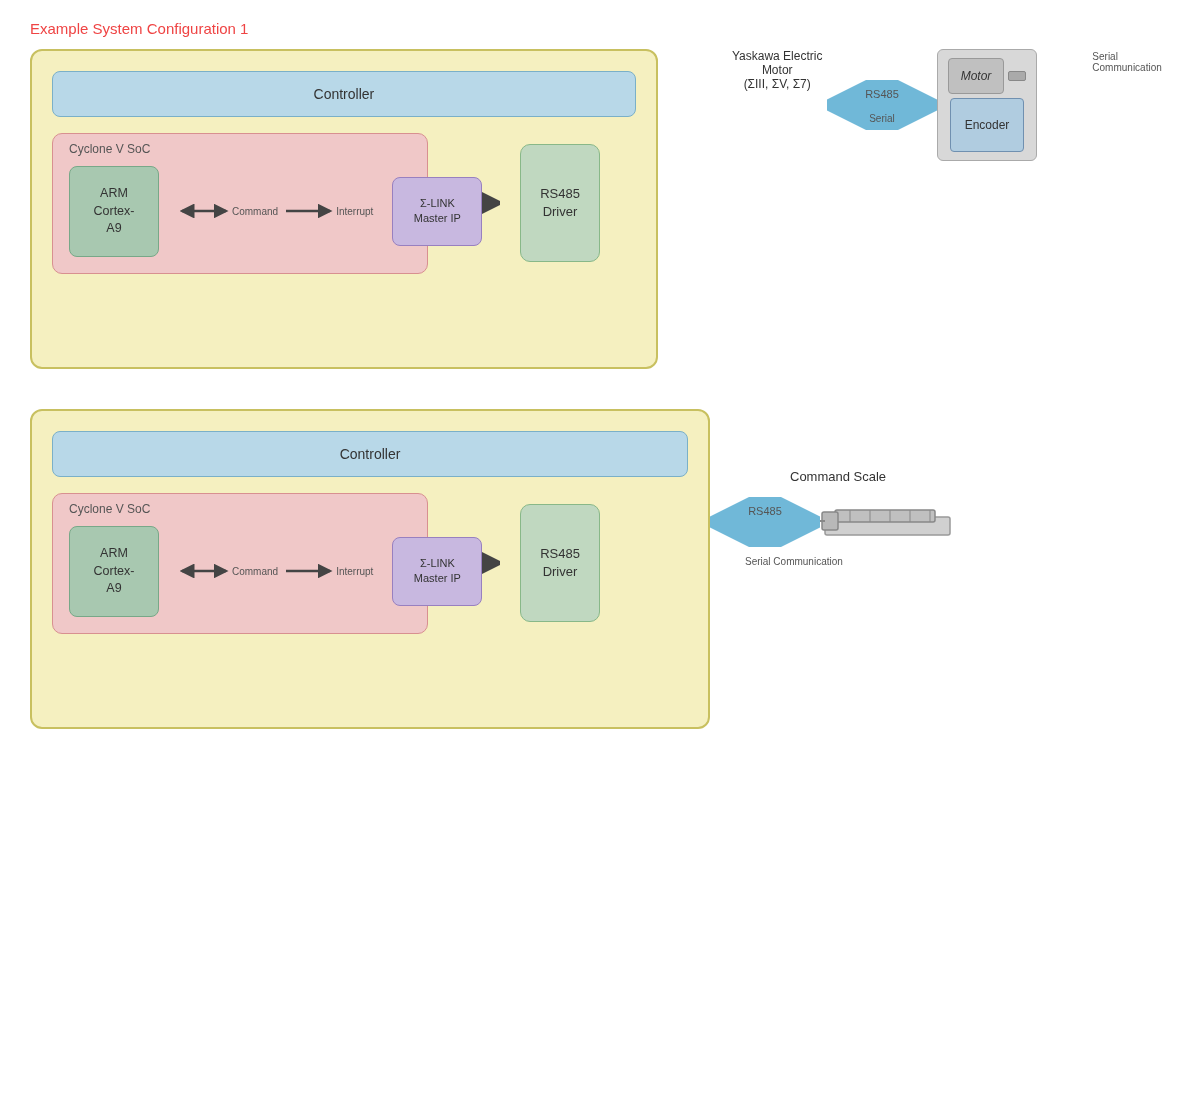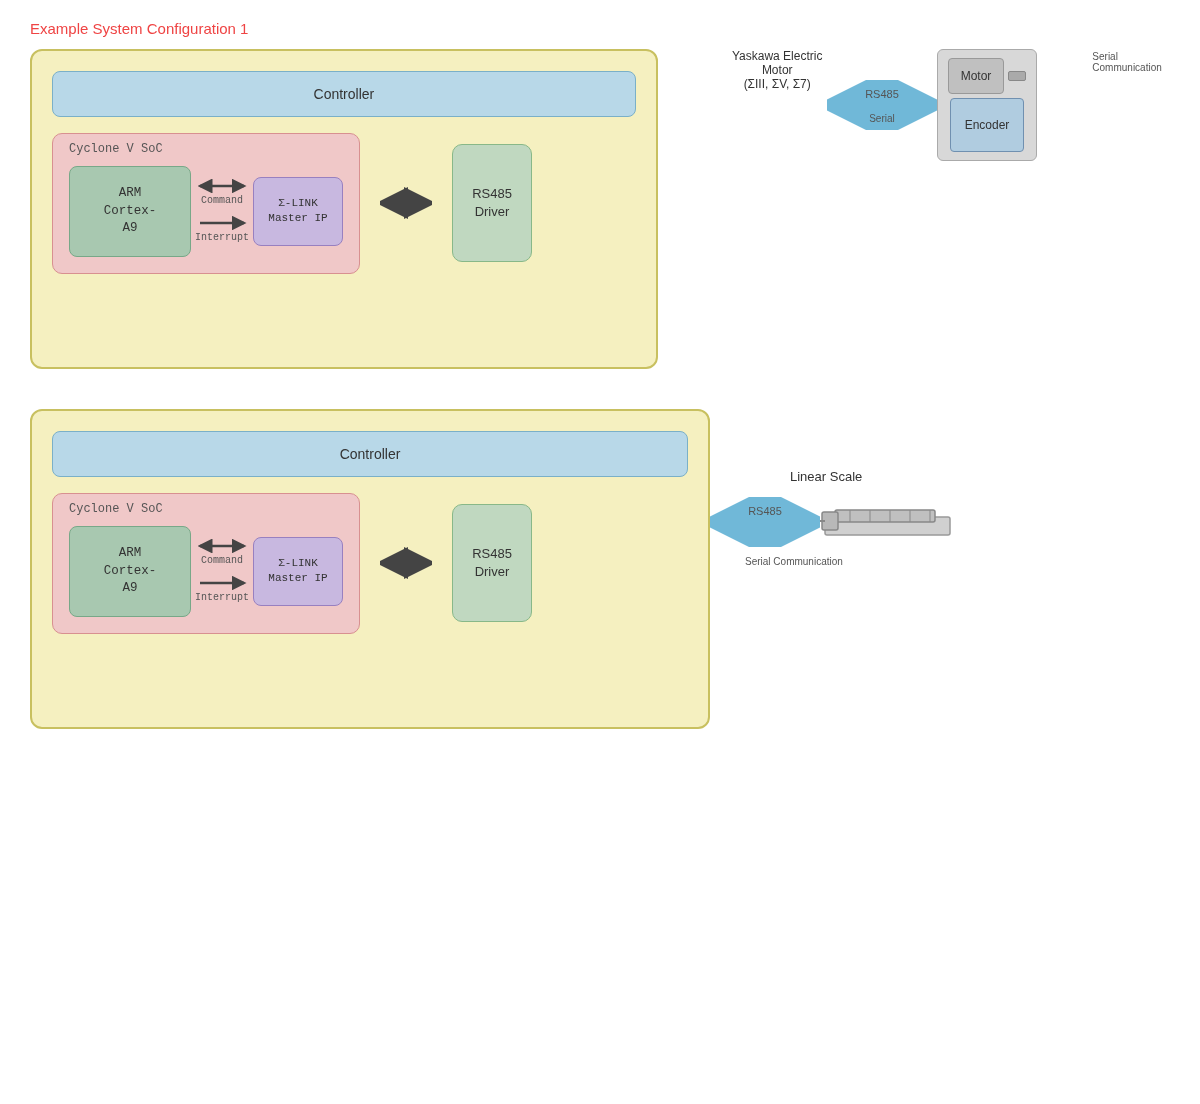--- a/index.html
+++ b/index.html
@@ -47,42 +47,41 @@
       align-items: center;
       gap: 20px;
     }
     .soc-box {
       background: #f0c8c8;
       border: 1.5px solid #d89090;
       border-radius: 10px;
       padding: 14px 16px 16px 16px;
       position: relative;
       flex: 0 0 auto;
-      width: 308px;
-      font-family: Liberation Mono, monospace;
+      width: 376px;
     }
     .soc-label {
       position: absolute;
       top: 8px;
       left: 16px;
       font-size: 12px;
       color: #555;
     }
     .soc-inner {
       display: flex;
       align-items: center;
       gap: 0;
       margin-top: 18px;
     }
     
     .arm-block {
       background: #a8c8b0;
       border: 1.5px solid #78a888;
       border-radius: 8px;
-      padding: 18px 28px;
+      padding: 18px 18px;
       text-align: center;
       font-size: 12.5px;
       color: #333;
       min-width: 90px;
       line-height: 1.4;
     }
     
     .sigma-block {
       background: #c8b8e0;
       border: 1.5px solid #9880c0;
@@ -108,24 +107,24 @@
     }
     
     .config-outer-layout {
       display: flex;
       align-items: flex-start;
       gap: 0;
     }
     
     .v-arrows {
       display: flex;
-      flex-direction: column;
+      flex-direction: row;
       align-items: center;
       gap: 2px;
-      padding: 0 4px;
+      padding: 0 19px;
     }
     .h-arrow-row {
       display: flex;
       align-items: center;
     }
   </style>
 </head>
 <body>
 
 <div>
@@ -223,21 +222,21 @@
               </marker>
           </defs>
           <line x1="5" y1="25" x2="105" y2="25" stroke="#70b8d8" stroke-width="8" marker-start="url(#lba1l)" marker-end="url(#lba1r)"></line>
           <text x="55" y="18" text-anchor="middle" font-size="11" fill="#555">RS485</text>
           <text x="55" y="42" text-anchor="middle" font-size="10" fill="#555">Serial</text>
         </svg>
 
         <div style="display:flex;flex-direction:column;align-items:center;">
           <div style="background:#d8d8d8;border:1.5px solid #aaa;border-radius:6px;padding:8px 10px;display:flex;flex-direction:column;align-items:center;gap:4px;">
 
-            <div style="display:flex;align-items:center;gap:4px;">
+            <div style="display:flex;align-items:center;gap:4px;font-style:italic;">
               <div style="background:#c0c0c0;border:1.5px solid #999;border-radius:4px;padding:10px 12px;font-size:12px;color:#333;text-align:center;">Motor</div>
 
               <div style="width:18px;height:10px;background:#aaa;border:1px solid #888;border-radius:2px;"></div>
             </div>
             <div style="background:#b0cce0;border:1.5px solid #7090b0;border-radius:4px;padding:19px 14px;font-size:12px;color:#333;text-align:center;">Encoder</div>
           </div>
         </div>
       </div>
       <div style="margin-left:55px;margin-top:2px;font-size:10px;color:#555;">Serial
 Communication</div>
@@ -317,21 +316,21 @@
         </div>
 
         <div class="rs485-block">
           <span style="white-space:pre-line;">RS485
 Driver</span>
         </div>
       </div>
     </div>
 
     <div style="display:flex;flex-direction:column;align-items:flex-start;margin-left:0;margin-top:60px;">
-      <div style="font-size:13px;color:#333;text-align:center;margin-left:80px;margin-bottom:8px;">Linear Scale</div>
+      <div style="font-size:13px;color:#333;text-align:center;margin-left:80px;margin-bottom:8px;">Command Scale</div>
       <div style="display:flex;align-items:center;">
 
         <svg width="110" height="50">
           <defs>
             <marker id="lba2r" markerWidth="10" markerHeight="10" refX="8" refY="5" orient="auto">
                 <path d="M0,0 L10,5 L0,10 Z" fill="#70b8d8"></path>
               </marker>
             <marker id="lba2l" markerWidth="10" markerHeight="10" refX="2" refY="5" orient="auto">
                 <path d="M10,0 L0,5 L10,10 Z" fill="#70b8d8"></path>
               </marker>

